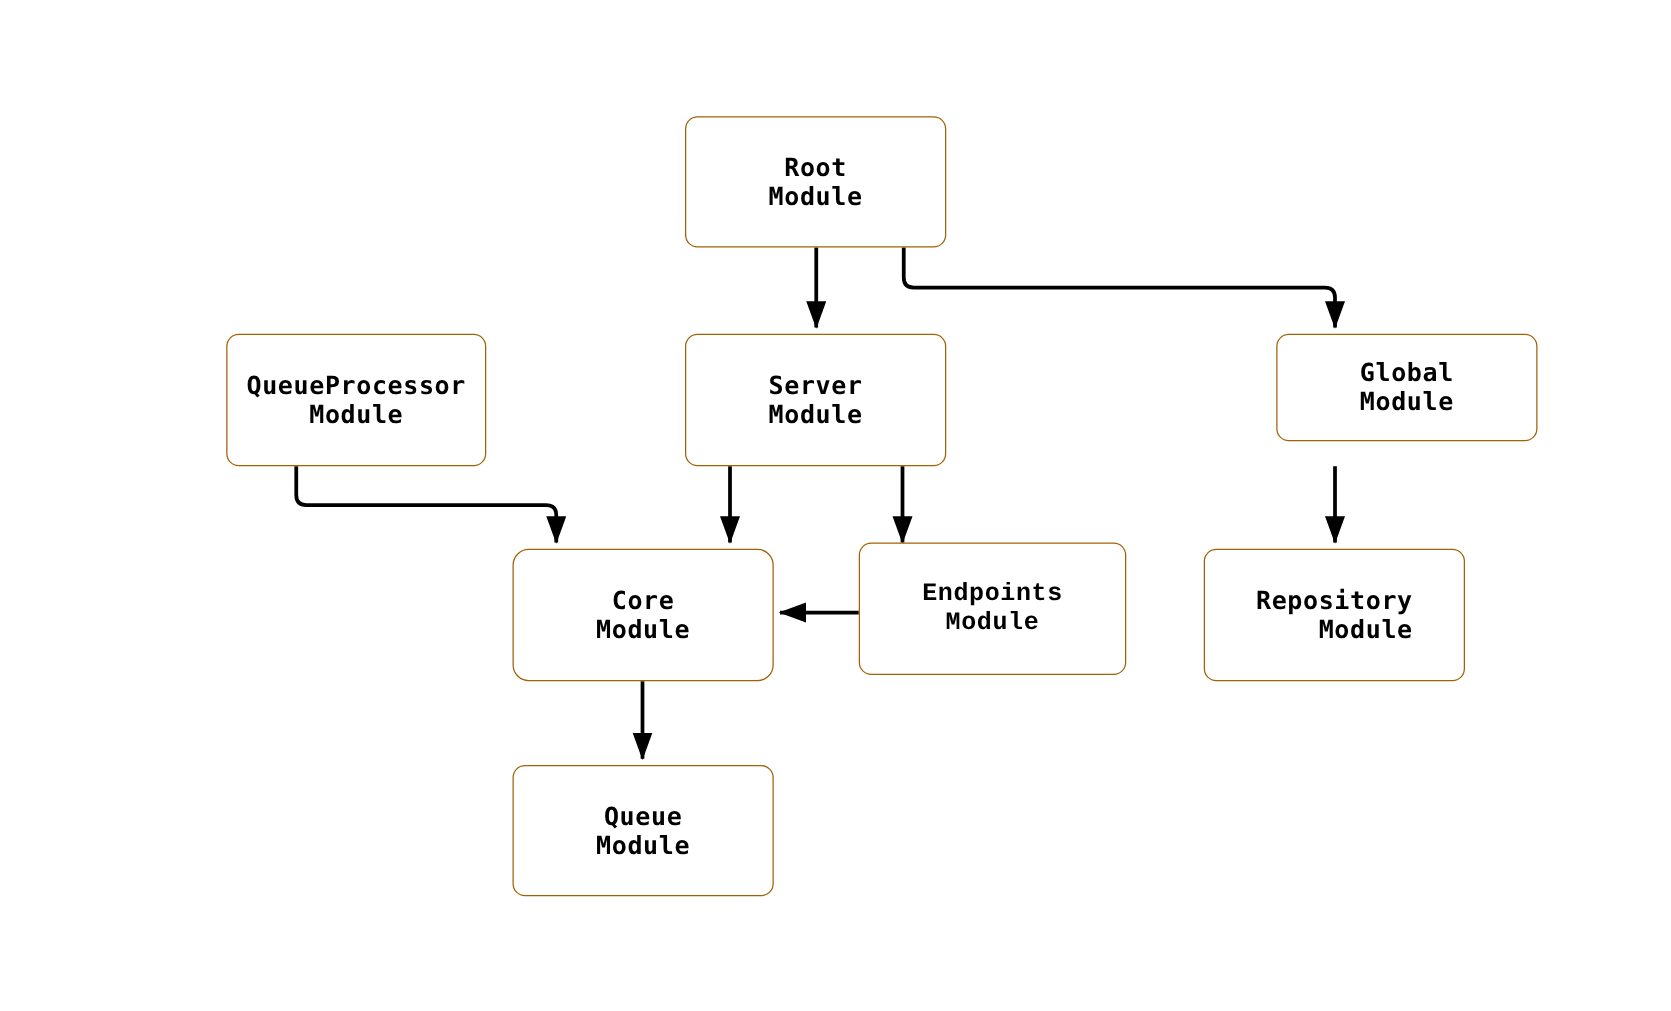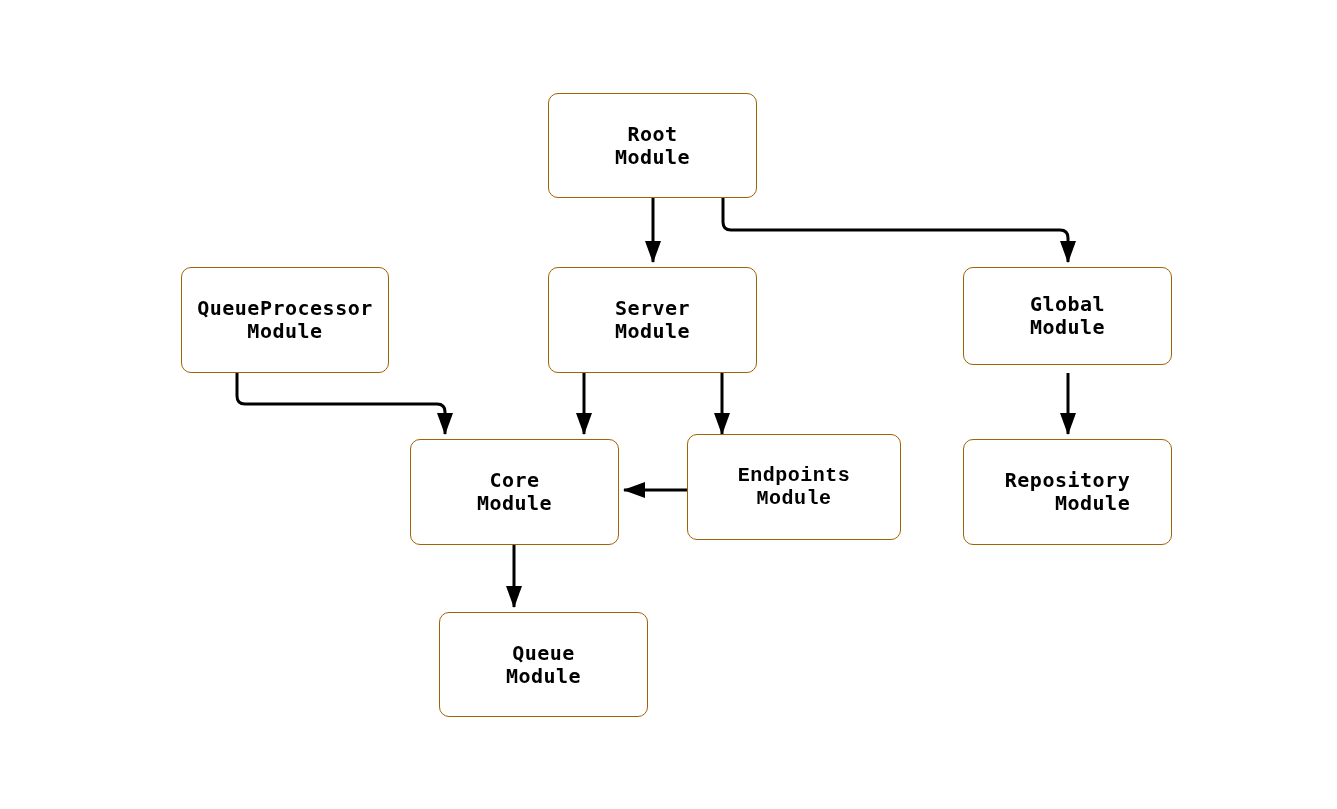--- a/index.html
+++ b/index.html
@@ -41,25 +41,25 @@
     font-weight: bold;
     font-size: 20px;
     line-height: 23px;
     color: #000000;
     white-space: pre-line;
     letter-spacing: 0.5px;
   }
   .node-root          { left: 548px; top:  93px; width: 209px; height: 105px; }
   .node-queueprocessor{ left: 133px; top: 267px; width: 208px; height: 106px; margin-left: 48px; }
   .node-server        { left: 548px; top: 267px; width: 209px; height: 106px; }
-  .node-global        { left: 963px; top: 267px; width: 209px; height: 98px; }
-  .node-core          { left: 410px; top: 439px; width: 209px; height: 106px; }
+  .node-global        { left: 1021px; top: 267px; width: 209px; height: 86px; }
+  .node-core          { left: 410px; top: 439px; width: 209px; height: 106px; border-radius: 13px; }
   .node-endpoints     { left: 687px; top: 434px; width: 214px; height: 106px; font-family: Liberation Mono, monospace; }
   .node-repository    { left: 963px; top: 439px; width: 209px; height: 106px; text-align: right; }
-  .node-queue         { left: 410px; top: 612px; width: 209px; height: 105px; margin-left: 29px; }
+  .node-queue         { left: 410px; top: 612px; width: 209px; height: 105px; }
 </style>
 </head>
 <body>
 
 <div class="canvas">
 
   <svg class="edges-svg" viewBox="0 0 1337 809" xmlns="http://www.w3.org/2000/svg">
     <defs>
       <marker id="arrowhead" markerUnits="userSpaceOnUse" markerWidth="24" markerHeight="18" refX="21" refY="8" orient="auto">
         <path d="M0,0 L22,8 L0,16 Z" fill="#000000"></path>

